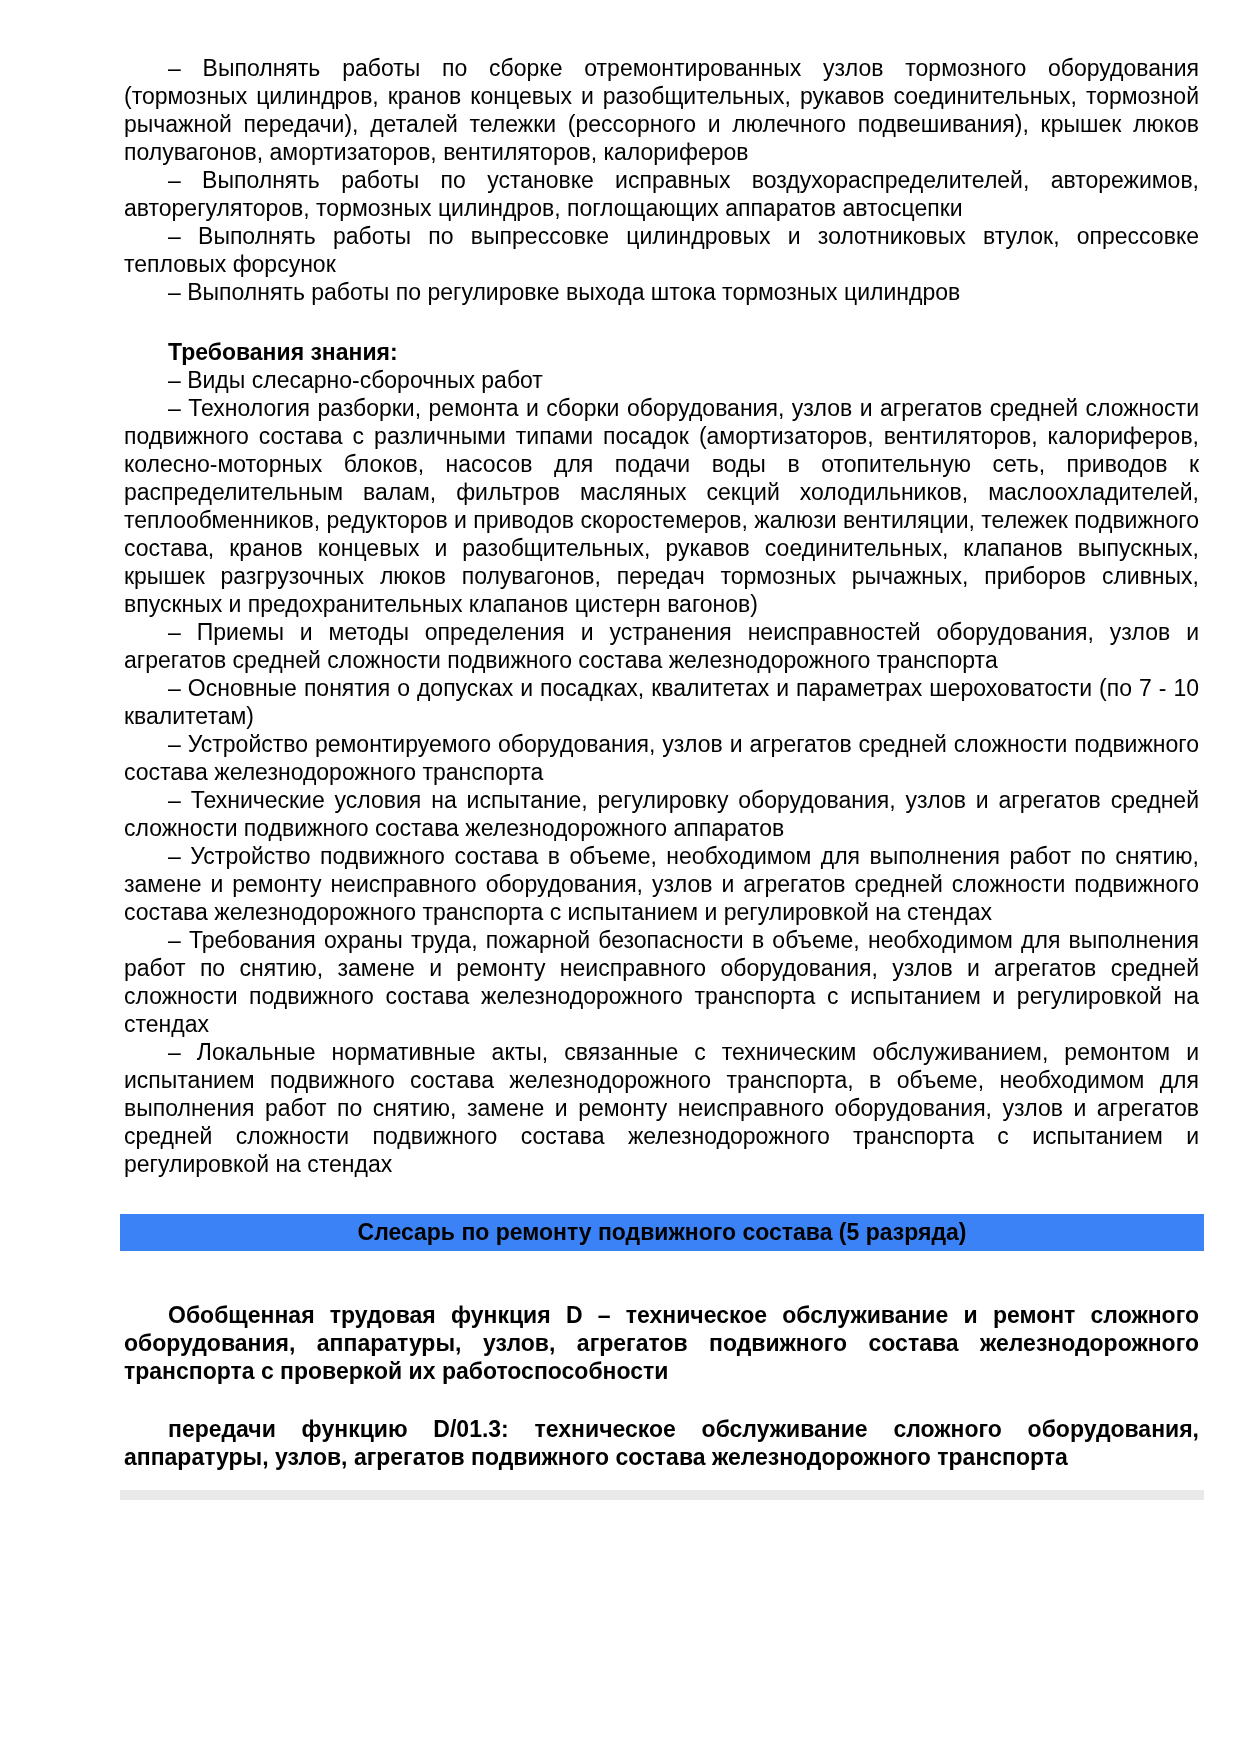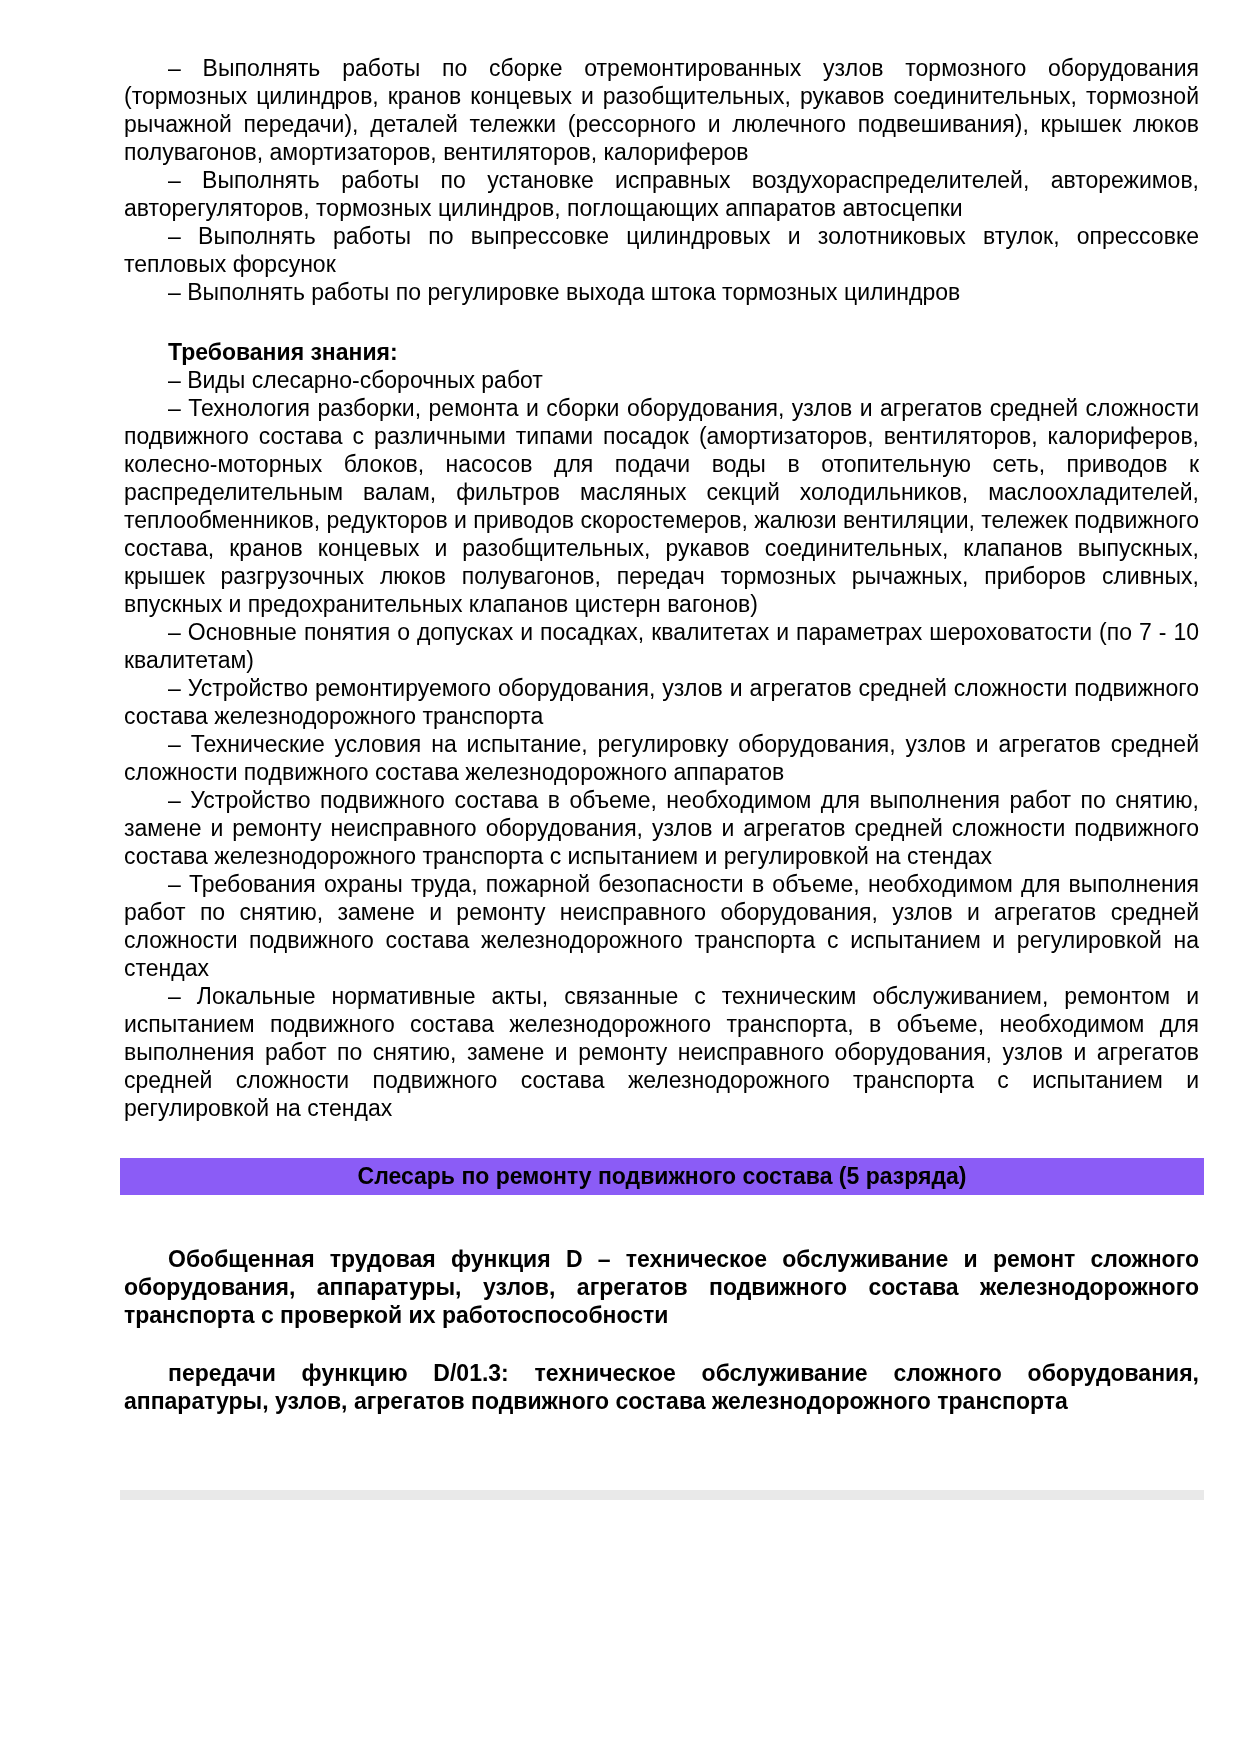--- a/index.html
+++ b/index.html
@@ -26,21 +26,21 @@
     text-indent: 44px;
     text-align: justify;
   }
   .bold { font-weight: bold; }
   .knowledge-heading { margin-top: 32px; }
   .heading-bar {
     margin-top: 36px;
     margin-left: -4px;
     margin-right: -5px;
     padding: 4px 0 5px 0;
-    background: #8b5cf6;
+    background: #3b82f6;
     text-align: center;
     font-weight: bold;
   }
   .otf-para { margin-top: 50px; }
   .tf-para  { margin-top: 30px; }
   .next-bar-partial {
     position: absolute;
     left: 99px;
     width: 1084px;
     bottom: 0;
@@ -58,20 +58,21 @@
       <p class="para">– Выполнять работы по сборке отремонтированных узлов тормозного оборудования (тормозных цилиндров, кранов концевых и разобщительных, рукавов соединительных, тормозной рычажной передачи), деталей тележки (рессорного и люлечного подвешивания), крышек люков полувагонов, амортизаторов, вентиляторов, калориферов</p>
       <p class="para">– Выполнять работы по установке исправных воздухораспределителей, авторежимов, авторегуляторов, тормозных цилиндров, поглощающих аппаратов автосцепки</p>
       <p class="para">– Выполнять работы по выпрессовке цилиндровых и золотниковых втулок, опрессовке тепловых форсунок</p>
       <p class="para">– Выполнять работы по регулировке выхода штока тормозных цилиндров</p>
     </div>
 
     <div>
       <p class="para bold knowledge-heading">Требования знания:</p>
       <p class="para">– Виды слесарно-сборочных работ</p>
       <p class="para">– Технология разборки, ремонта и сборки оборудования, узлов и агрегатов средней сложности подвижного состава с различными типами посадок (амортизаторов, вентиляторов, калориферов, колесно-моторных блоков, насосов для подачи воды в отопительную сеть, приводов к распределительным валам, фильтров масляных секций холодильников, маслоохладителей, теплообменников, редукторов и приводов скоростемеров, жалюзи вентиляции, тележек подвижного состава, кранов концевых и разобщительных, рукавов соединительных, клапанов выпускных, крышек разгрузочных люков полувагонов, передач тормозных рычажных, приборов сливных, впускных и предохранительных клапанов цистерн вагонов)</p>
+      <p class="para">– Приемы и методы определения и устранения неисправностей оборудования, узлов и агрегатов средней сложности подвижного состава железнодорожного транспорта</p>
       <p class="para">– Основные понятия о допусках и посадках, квалитетах и параметрах шероховатости (по 7 - 10 квалитетам)</p>
       <p class="para">– Устройство ремонтируемого оборудования, узлов и агрегатов средней сложности подвижного состава железнодорожного транспорта</p>
       <p class="para">– Технические условия на испытание, регулировку оборудования, узлов и агрегатов средней сложности подвижного состава железнодорожного аппаратов</p>
       <p class="para">– Устройство подвижного состава в объеме, необходимом для выполнения работ по снятию, замене и ремонту неисправного оборудования, узлов и агрегатов средней сложности подвижного состава железнодорожного транспорта с испытанием и регулировкой на стендах</p>
       <p class="para">– Требования охраны труда, пожарной безопасности в объеме, необходимом для выполнения работ по снятию, замене и ремонту неисправного оборудования, узлов и агрегатов средней сложности подвижного состава железнодорожного транспорта с испытанием и регулировкой на стендах</p>
       <p class="para">– Локальные нормативные акты, связанные с техническим обслуживанием, ремонтом и испытанием подвижного состава железнодорожного транспорта, в объеме, необходимом для выполнения работ по снятию, замене и ремонту неисправного оборудования, узлов и агрегатов средней сложности подвижного состава железнодорожного транспорта с испытанием и регулировкой на стендах</p>
     </div>
 
     <div>
       <div class="heading-bar">Слесарь по ремонту подвижного состава (5 разряда)</div>

